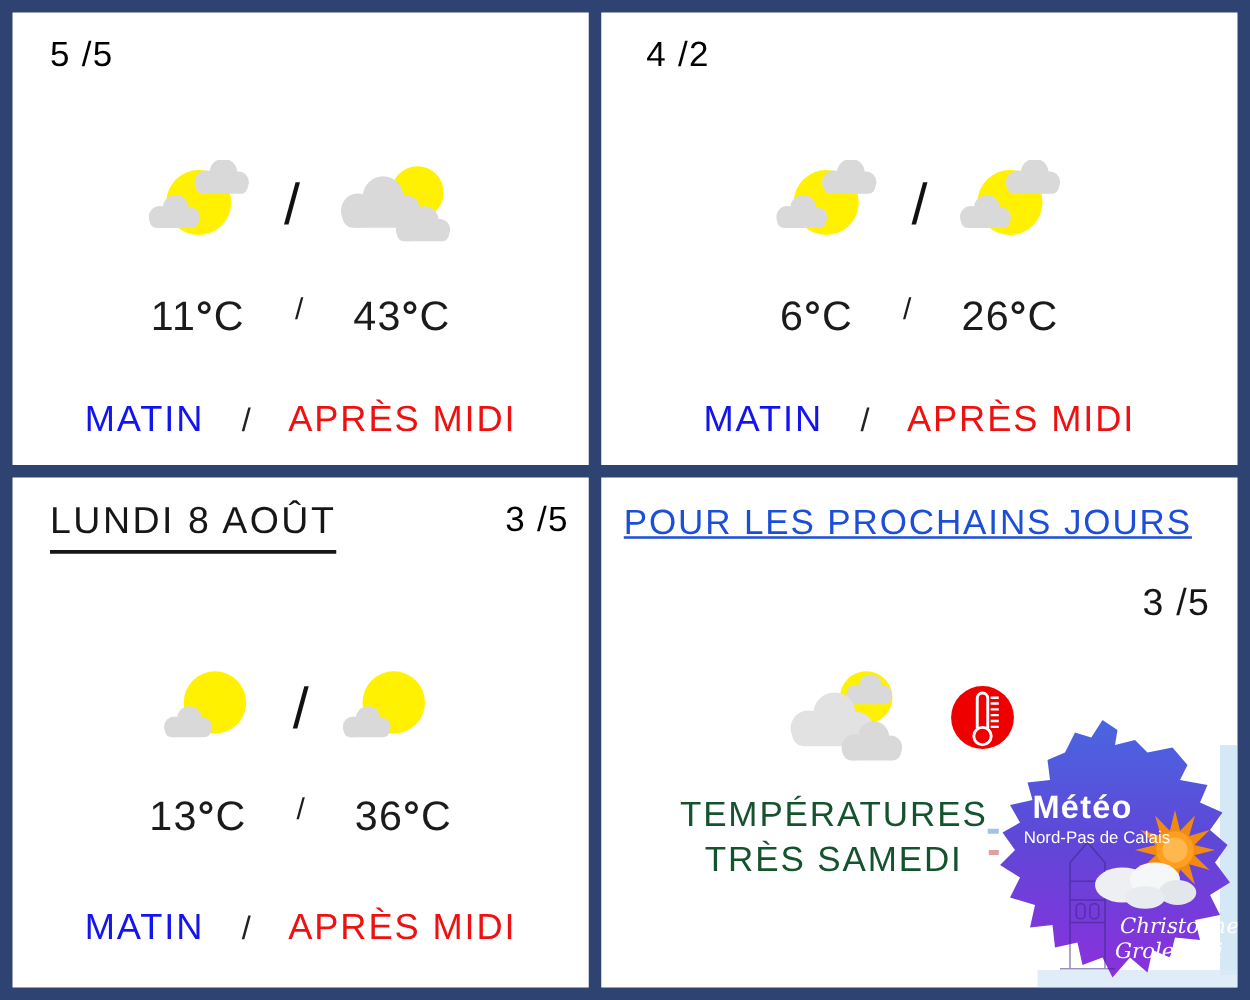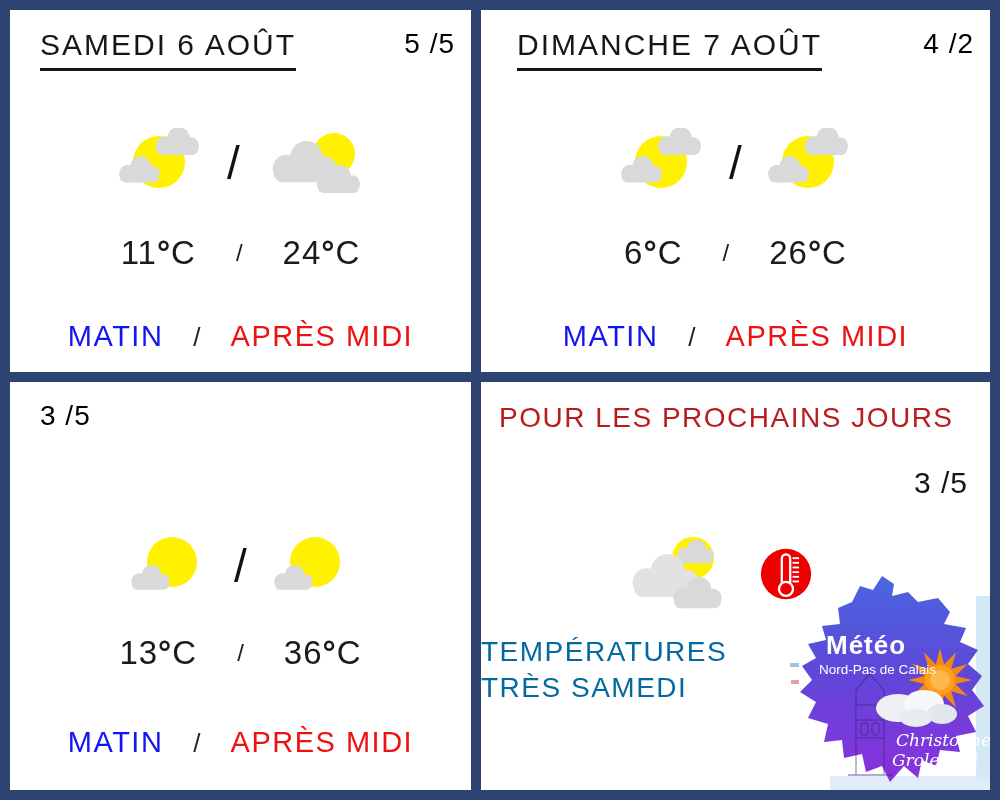--- a/index.html
+++ b/index.html
@@ -27,95 +27,93 @@
   .rating{font-size:28px;letter-spacing:1px;color:#000000;white-space:nowrap;}
 
   
   .row-icons{position:absolute;left:0;right:0;top:118px;
     display:flex;justify-content:center;align-items:center;gap:26px;}
   .tall .row-icons{top:150px;}
   .slash-big{font-size:46px;color:#111;line-height:1;}
 
   
   .row-temps{position:absolute;left:0;right:0;top:224px;
-    display:flex;justify-content:center;align-items:center;gap:40px;}
+    display:flex;justify-content:center;align-items:flex-start;gap:40px;}
   .tall .row-temps{top:252px;}
   .temp{font-size:33px;color:#1b1b1b;letter-spacing:1px;white-space:nowrap;}
   .deg{font-weight:700;}
   .slash-mid{font-size:24px;color:#1b1b1b;}
 
   
   .row-labels{position:absolute;left:0;right:0;top:310px;
     display:flex;justify-content:center;align-items:baseline;gap:30px;}
   .tall .row-labels{top:344px;}
   .label-matin{color:#1414EE;font-size:29px;letter-spacing:1.5px;}
   .label-apres{color:#EE1111;font-size:29px;letter-spacing:1.5px;}
   .slash-label{font-size:26px;color:#222;}
 
   
   .outlook-title{position:absolute;top:20px;left:18px;
-    font-size:28px;letter-spacing:1.5px;color:#b91c1c;white-space:nowrap;}
+    font-size:28px;letter-spacing:1.5px;color:#1d4ed8;white-space:nowrap;text-decoration:underline;}
   .outlook-rating{position:absolute;top:84px;right:22px;
     font-size:30px;letter-spacing:1px;color:#161616;}
   .outlook-icons{position:absolute;top:152px;left:150px;
     display:flex;align-items:center;gap:24px;}
   .outlook-text{position:absolute;top:252px;left:0;width:372px;
-    font-size:28px;letter-spacing:1.5px;
-    color:#0369a1;line-height:1.28;}
+    text-align:center;font-size:28px;letter-spacing:1.5px;
+    color:#14532d;line-height:1.28;}
   .logo{position:absolute;right:0;bottom:0;width:200px;height:222px;}
 </style>
 </head>
 <body>
 
 <svg width="0" height="0" style="position:absolute" aria-hidden="true">
   <defs>
     <g id="cloud">
       <circle cx="-14" cy="2" r="11"></circle>
       <circle cx="2" cy="-7" r="13"></circle>
       <circle cx="16" cy="2" r="10"></circle>
       <rect x="-24" y="-1" width="49" height="14" rx="7"></rect>
     </g>
   </defs>
 </svg>
 
 <div class="grid">
 
   <section class="panel day">
     <div class="row-header">
-      <span class="day-title">SAMEDI 6 AOÛT</span>
       <span class="rating">5 /5</span>
     </div>
     <div class="row-icons">
       <svg width="82" height="70" viewBox="0 0 82 70">
         <circle cx="40" cy="34" r="26" fill="#FFF100"></circle>
         <use href="#cloud" transform="translate(58,16) scale(0.85)" fill="#D9D9D9"></use>
         <use href="#cloud" transform="translate(20,44) scale(0.8)" fill="#D9D9D9"></use>
       </svg>
       <span class="slash-big">/</span>
       <svg width="96" height="66" viewBox="0 0 96 66">
         <circle cx="68" cy="24" r="21" fill="#FFF100"></circle>
         <use href="#cloud" transform="translate(38,36) scale(1.25)" fill="#D9D9D9"></use>
         <use href="#cloud" transform="translate(72,52) scale(0.85)" fill="#D9D9D9"></use>
       </svg>
     </div>
     <div class="row-temps">
       <span class="temp"><span>11</span><span class="deg">°</span><span>C</span></span>
       <span class="slash-mid">/</span>
-      <span class="temp"><span>24</span><span class="deg">°</span><span>C</span></span>
+      <span class="temp"><span>43</span><span class="deg">°</span><span>C</span></span>
     </div>
     <div class="row-labels">
       <span class="label-matin">MATIN</span>
       <span class="slash-label">/</span>
       <span class="label-apres">APRÈS MIDI</span>
     </div>
   </section>
 
   <section class="panel day">
     <div class="row-header" style="left:36px">
-      <span class="day-title">DIMANCHE 7 AOÛT</span>
       <span class="rating">4 /2</span>
     </div>
     <div class="row-icons">
       <svg width="82" height="70" viewBox="0 0 82 70">
         <circle cx="40" cy="34" r="26" fill="#FFF100"></circle>
         <use href="#cloud" transform="translate(58,16) scale(0.85)" fill="#D9D9D9"></use>
         <use href="#cloud" transform="translate(20,44) scale(0.8)" fill="#D9D9D9"></use>
       </svg>
       <span class="slash-big">/</span>
       <svg width="82" height="70" viewBox="0 0 82 70">
@@ -131,20 +129,21 @@
     </div>
     <div class="row-labels">
       <span class="label-matin">MATIN</span>
       <span class="slash-label">/</span>
       <span class="label-apres">APRÈS MIDI</span>
     </div>
   </section>
 
   <section class="panel day tall">
     <div class="row-header">
+      <span class="day-title">LUNDI 8 AOÛT</span>
       <span class="rating">3 /5</span>
     </div>
     <div class="row-icons">
       <svg width="78" height="68" viewBox="0 0 78 68">
         <circle cx="42" cy="30" r="25" fill="#FFF100"></circle>
         <use href="#cloud" transform="translate(20,48) scale(0.75)" fill="#D9D9D9"></use>
       </svg>
       <span class="slash-big">/</span>
       <svg width="78" height="68" viewBox="0 0 78 68">
         <circle cx="42" cy="30" r="25" fill="#FFF100"></circle>

